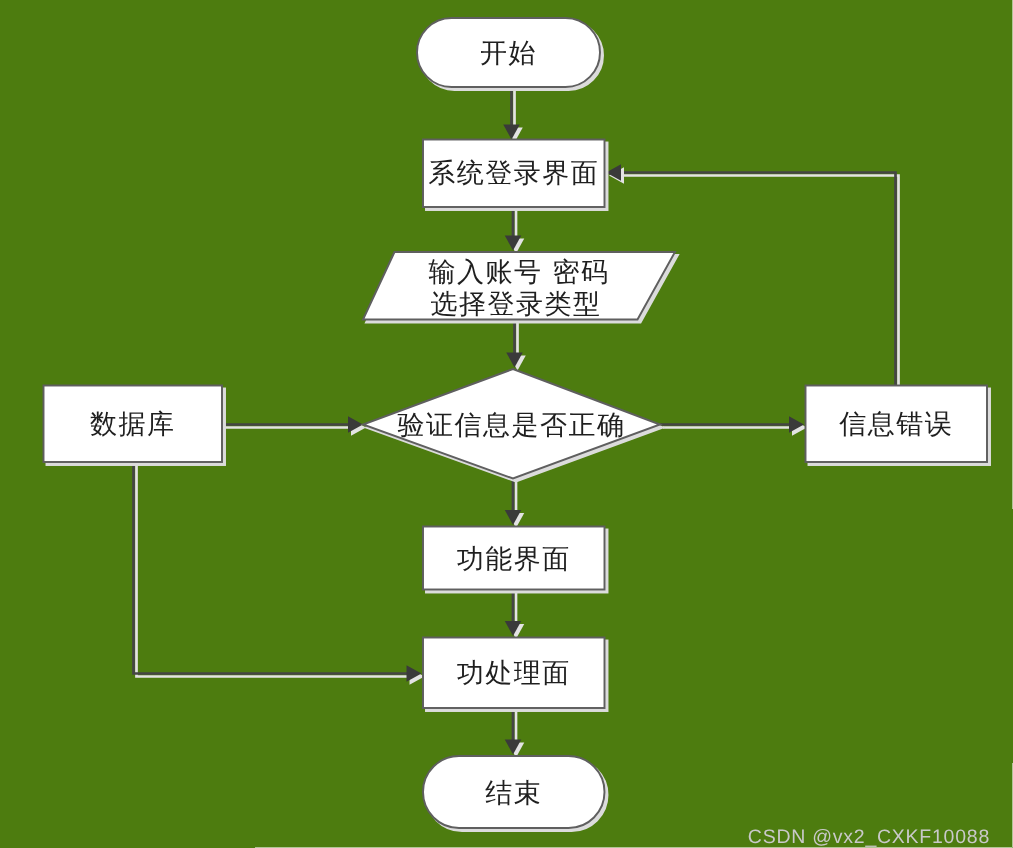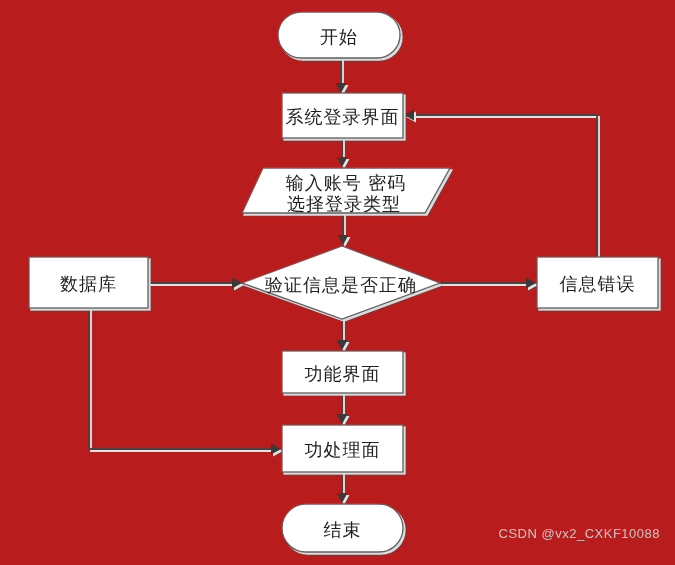--- a/index.html
+++ b/index.html
@@ -4,21 +4,21 @@
 <style>
   html, body {
     margin: 0;
     padding: 0;
     background: #ffffff;
   }
   .canvas {
     position: relative;
     width: 675px;
     height: 565px;
-    background: #b91c1c;
+    background: #4d7c0f;
     overflow: hidden;
     font-family: "DejaVu Serif", serif;
   }
   svg { display: block; }
   .shape {
     fill: #ffffff;
     stroke: #5f5f5f;
     stroke-width: 1.3;
     filter: drop-shadow(2px 2.5px 0 #dcdcdc);
   }
@@ -37,21 +37,21 @@
     fill: #1f1f1f;
     font-size: 18px;
     font-family: "DejaVu Serif", serif;
     text-anchor: middle;
     dominant-baseline: central;
     letter-spacing: 1px;
   }
   .watermark {
     position: absolute;
     right: 15px;
-    bottom: 24px;
+    bottom: 0;
     color: #c9c9c9;
     font-size: 13px;
     font-family: "Liberation Sans", sans-serif;
     letter-spacing: 0.5px;
     user-select: none;
   }
 </style>
 </head>
 <body>
 

